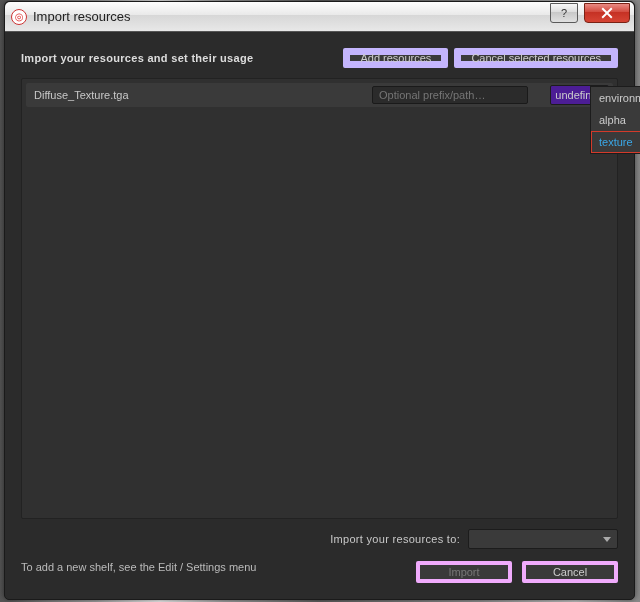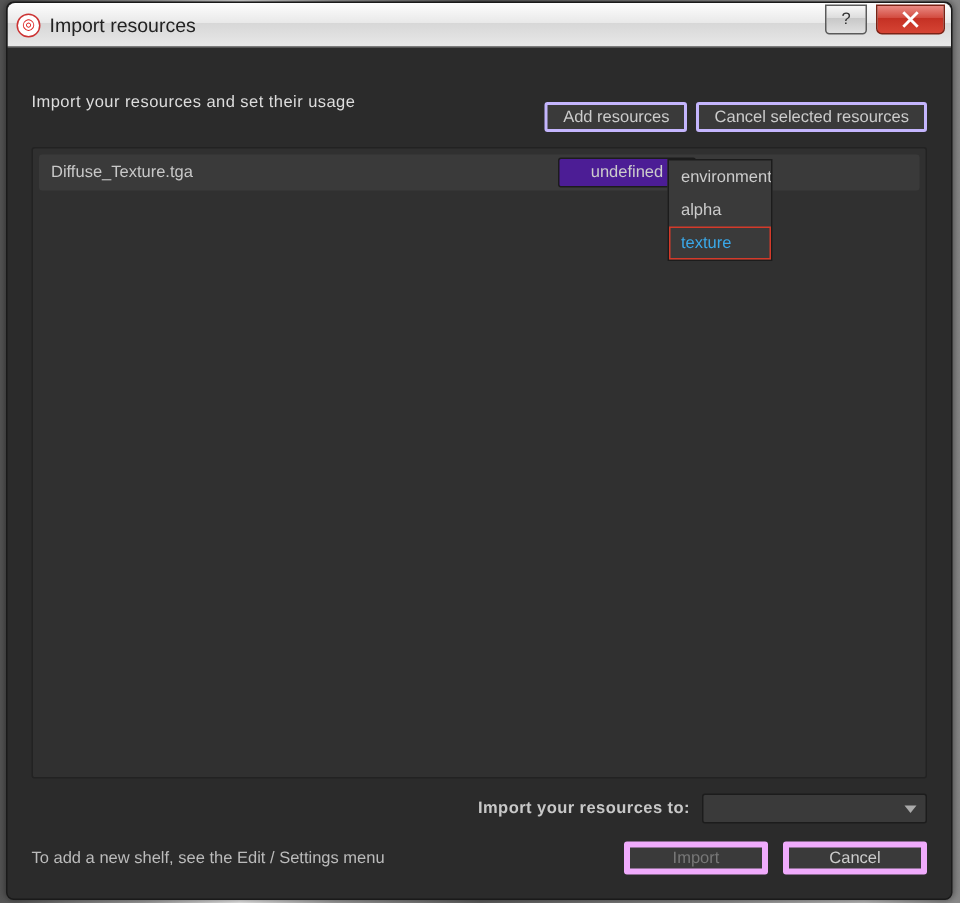--- a/index.html
+++ b/index.html
@@ -55,25 +55,25 @@
   .close-btn svg { width:12px; height:12px; }
 
   
   .body {
     flex:1; padding:16px; display:flex; flex-direction:column;
     color:#c8c8c8; font-size:11px;
     overflow:visible;
   }
 
   .topline { display:flex; align-items:center; margin-bottom:10px; gap:6px;}
-  .topline .instr { font-weight:normal; letter-spacing:.3px; font-size:11px; color:#ddd;}
+  .topline .instr { font-weight:bold; letter-spacing:.3px; font-size:11px; color:#ddd;}
   .btn {
-    background:#3a3a3a; border:2px solid #c4b5fd; color:#ccc;
+    background:#3a3a3a; border:7px solid #c4b5fd; color:#ccc;
     font-size:11px; padding:3px 10px; height:20px;
-    display:flex; align-items:center; border-radius:2px;margin-top:20px;
+    display:flex; align-items:center; border-radius:2px;
   }
 
   .filter-row {
     height:20px; background:#3a3a3a; border:1px solid #222;
     border-radius:2px; display:flex; align-items:center;
     padding:0 8px; margin-bottom:6px; position:relative;
     font-size:11px;
     justify-content:space-between;
   }
   .caret-down {
@@ -108,29 +108,29 @@
     width:70px; background:#3a3a3a; border:1px solid #1c1c1c;
     z-index:100; font-size:11px;
   }
   .dropdown .item { padding:5px 8px; color:#ccc; white-space:nowrap; overflow:hidden; }
   .dropdown .item.hl { color:#3aa8e8; outline:1px solid #d43a2a; outline-offset:-1px;}
 
   .dest-row {
     display:flex; align-items:center; justify-content:flex-end;
     margin-top:10px; gap:8px;
   }
-  .dest-row .label { font-weight:bold; letter-spacing:.3px;}
+  .dest-row .label { font-weight:normal; letter-spacing:.3px;}
   .dest-select {
     width:150px; height:20px; background:#3a3a3a;
     border:1px solid #1c1c1c; border-radius:2px;
     display:flex; align-items:center; justify-content:flex-end; padding:0 6px;
   }
 
   .bottom-row {
-    display:flex; align-items:center; margin-top:12px; gap:10px;
+    display:flex; margin-top:12px; gap:10px;
   }
   .bottom-row .hint { font-size:11px; color:#bbb; }
   .bottom-row .spacer { flex:1; }
   .big-btn {
     width:96px; height:22px; background:#3a3a3a; border:4px solid #f0abfc;
     border-radius:2px; font-size:11px; color:#ccc;
     display:flex; align-items:center; justify-content:center;
   }
   .big-btn.disabled { color:#777; }
 </style>
@@ -160,20 +160,21 @@
       <div class="instr">Import your resources and set their usage</div>
       <div style="flex:1"></div>
       <div class="btn">Add resources</div>
       <div class="btn">Cancel selected resources</div>
     </div>
 
 
     <div class="list-area">
       <div class="row">
         <div class="name">Diffuse_Texture.tga</div>
+        <input class="prefix-input" type="text" placeholder="Optional prefix/path…" style="">
         <div class="usage-btn">
           <span>undefined</span>
 
           <div class="dropdown">
             <div class="item">environment</div>
             <div class="item">alpha</div>
             <div class="item hl">texture</div>
           </div>
         </div>
       </div>

